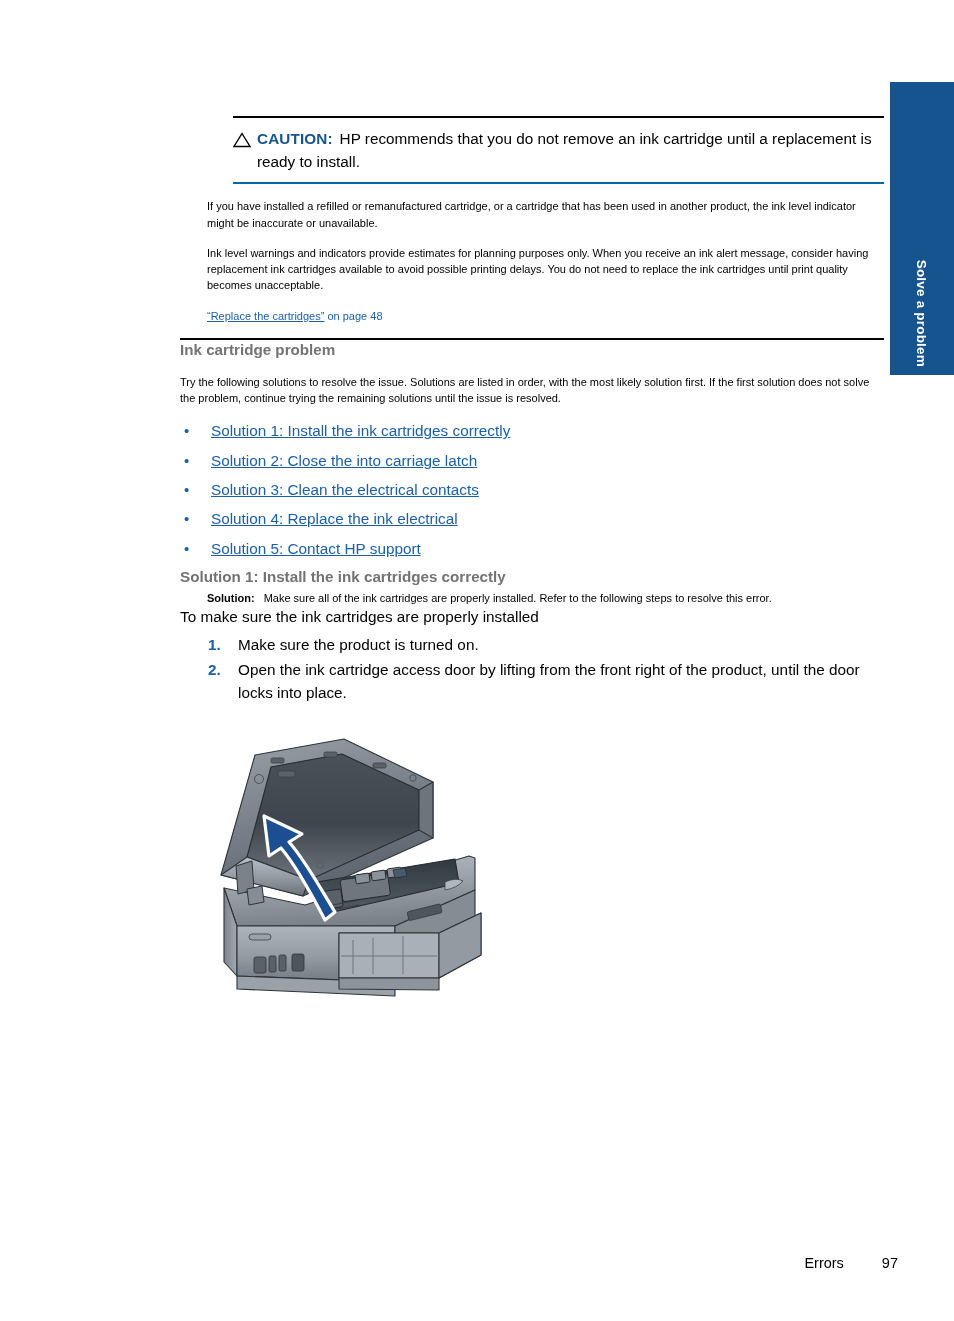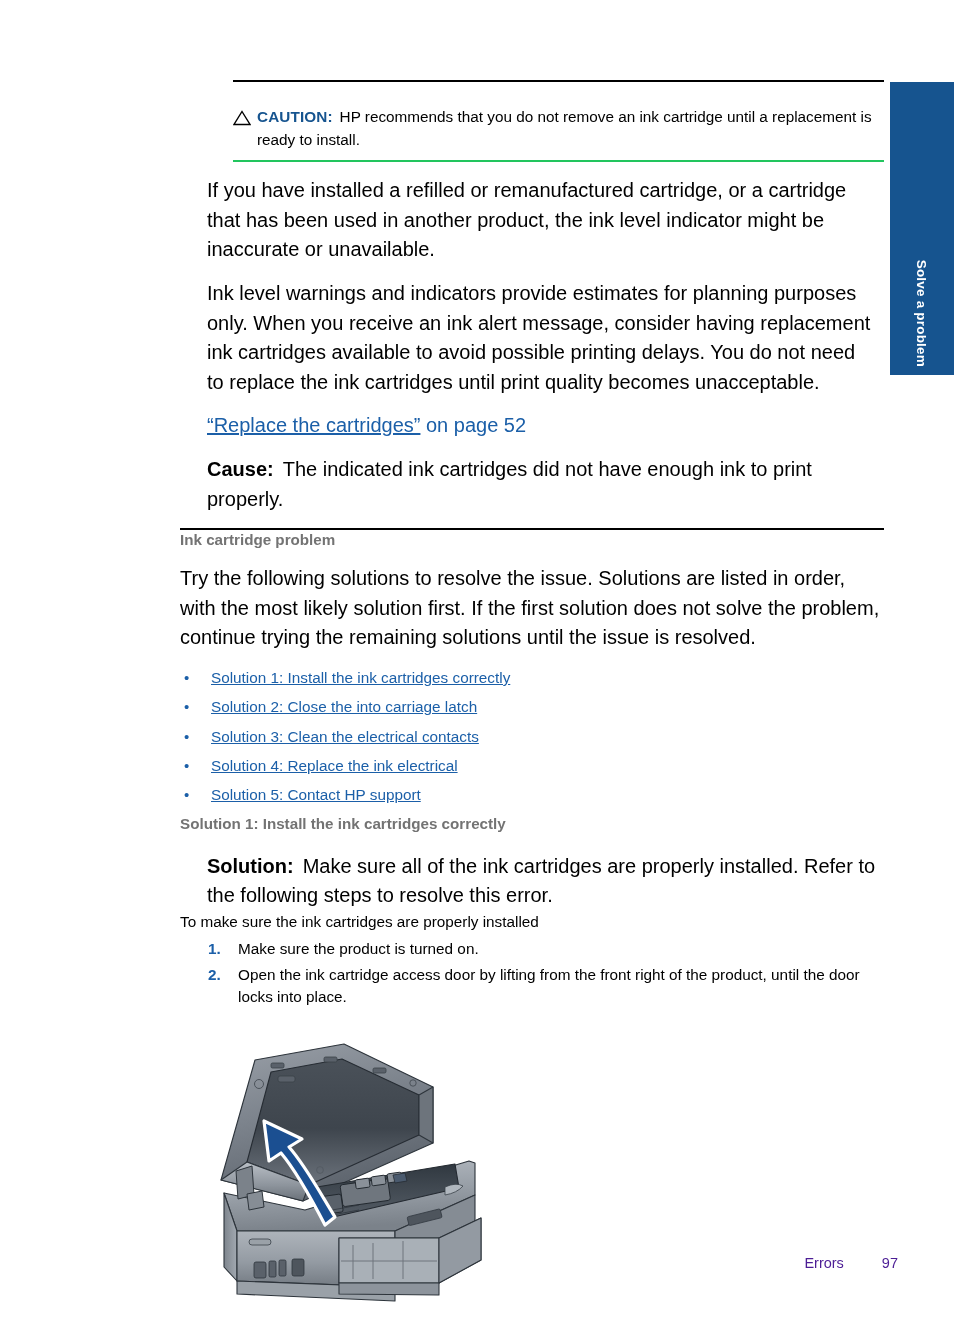--- a/index.html
+++ b/index.html
@@ -53,24 +53,24 @@
   .content {
     position: absolute;
     left: 180px;
     top: 0;
     width: 704px;
   }
 
   
   .note-block {
     margin-left: 53px;
-    margin-top: 80px;
+    margin-top: 116px;
     border-top: 2px solid #000;
-    border-bottom: 2px solid #22c55e;
-    padding: 24px 0 9px 0;
+    border-bottom: 2px solid #0369a1;
+    padding: 10px 0 9px 0;
     box-sizing: border-box;
   }
   .note-row {
     display: flex;
     align-items: flex-start;
   }
   .note-icon {
     flex: 0 0 auto;
     width: 24px;
     padding-top: 4px;
@@ -83,21 +83,21 @@
   }
   .note-label {
     color: #16548F;
     font-weight: bold;
     letter-spacing: 0.1px;
   }
   .note-label-gap { display: inline-block; width: 7px; }
 
   
   p.body, .para {
-    font-size: 20px;
+    font-size: 11px;
     line-height: 1.48;
     margin: 0;
   }
   .indent-1 {
     margin-left: 27px;
     margin-right: 8px;
   }
   .gap-para { margin-top: 14px; }
 
   a.xref, .xref {
@@ -174,21 +174,21 @@
   ol.steps li .num {
     position: absolute;
     left: 1px;
     top: 0;
     color: #1B5FA8;
     font-weight: bold;
   }
 
   .solution-body {
     margin-left: 27px;
-    margin-top: 18px;
+    margin-top: 3px;
   }
   .solution-label { font-weight: bold; }
   .solution-gap { display: inline-block; width: 9px; }
 
   .steps-title { margin-left: 27px; margin-top: 32px; }
   .steps-wrap  { margin-left: 27px; }
 
   
   .figure {
     margin-top: 26px;
@@ -200,21 +200,21 @@
   .figure svg { display: block; }
 
   
   .footer {
     position: absolute;
     left: 0;
     top: 1255px;
     width: 898px;
     text-align: right;
     font-size: 14.5px;
-    color: #4c1d95;
+    color: #000000;
   }
   .footer .f-label { margin-right: 38px; }
   .footer .f-page  { font-weight: normal; }
 </style>
 </head>
 <body>
 
 <div id="page">
 
   <div class="side-tab">
@@ -235,26 +235,23 @@
         </div>
       </div>
     </div>
 
     <p class="para indent-1 gap-para">If you have installed a refilled or remanufactured cartridge, or a cartridge that has been used in another product, the ink level indicator might be inaccurate or unavailable.</p>
 
     <p class="para indent-1 gap-para">Ink level warnings and indicators provide estimates for planning purposes only. When you receive an ink alert message, consider having replacement ink cartridges available to avoid possible printing delays. You do not need to replace the ink cartridges until print quality becomes unacceptable.</p>
 
 
     <p class="para indent-1 gap-para">
-      <a class="xref" href="#"><u>“Replace the cartridges”</u></a><span class="xref"> on page 52</span>
+      <a class="xref" href="#"><u>“Replace the cartridges”</u></a><span class="xref"> on page 48</span>
     </p>
 
-    <p class="para indent-1 gap-para">
-      <span class="cause-label">Cause:</span><span class="cause-gap"></span><span>The indicated ink cartridges did not have enough ink to print properly.</span>
-    </p>
 
     <div class="section-rule"></div>
 
     <h2 class="h-blue heading-top-1">Ink cartridge problem</h2>
 
     <p class="para gap-para">Try the following solutions to resolve the issue. Solutions are listed in order, with the most likely solution first. If the first solution does not solve the problem, continue trying the remaining solutions until the issue is resolved.</p>
 
     <ul class="bullets">
       <li>
         <span class="bullet-mark">•</span>

